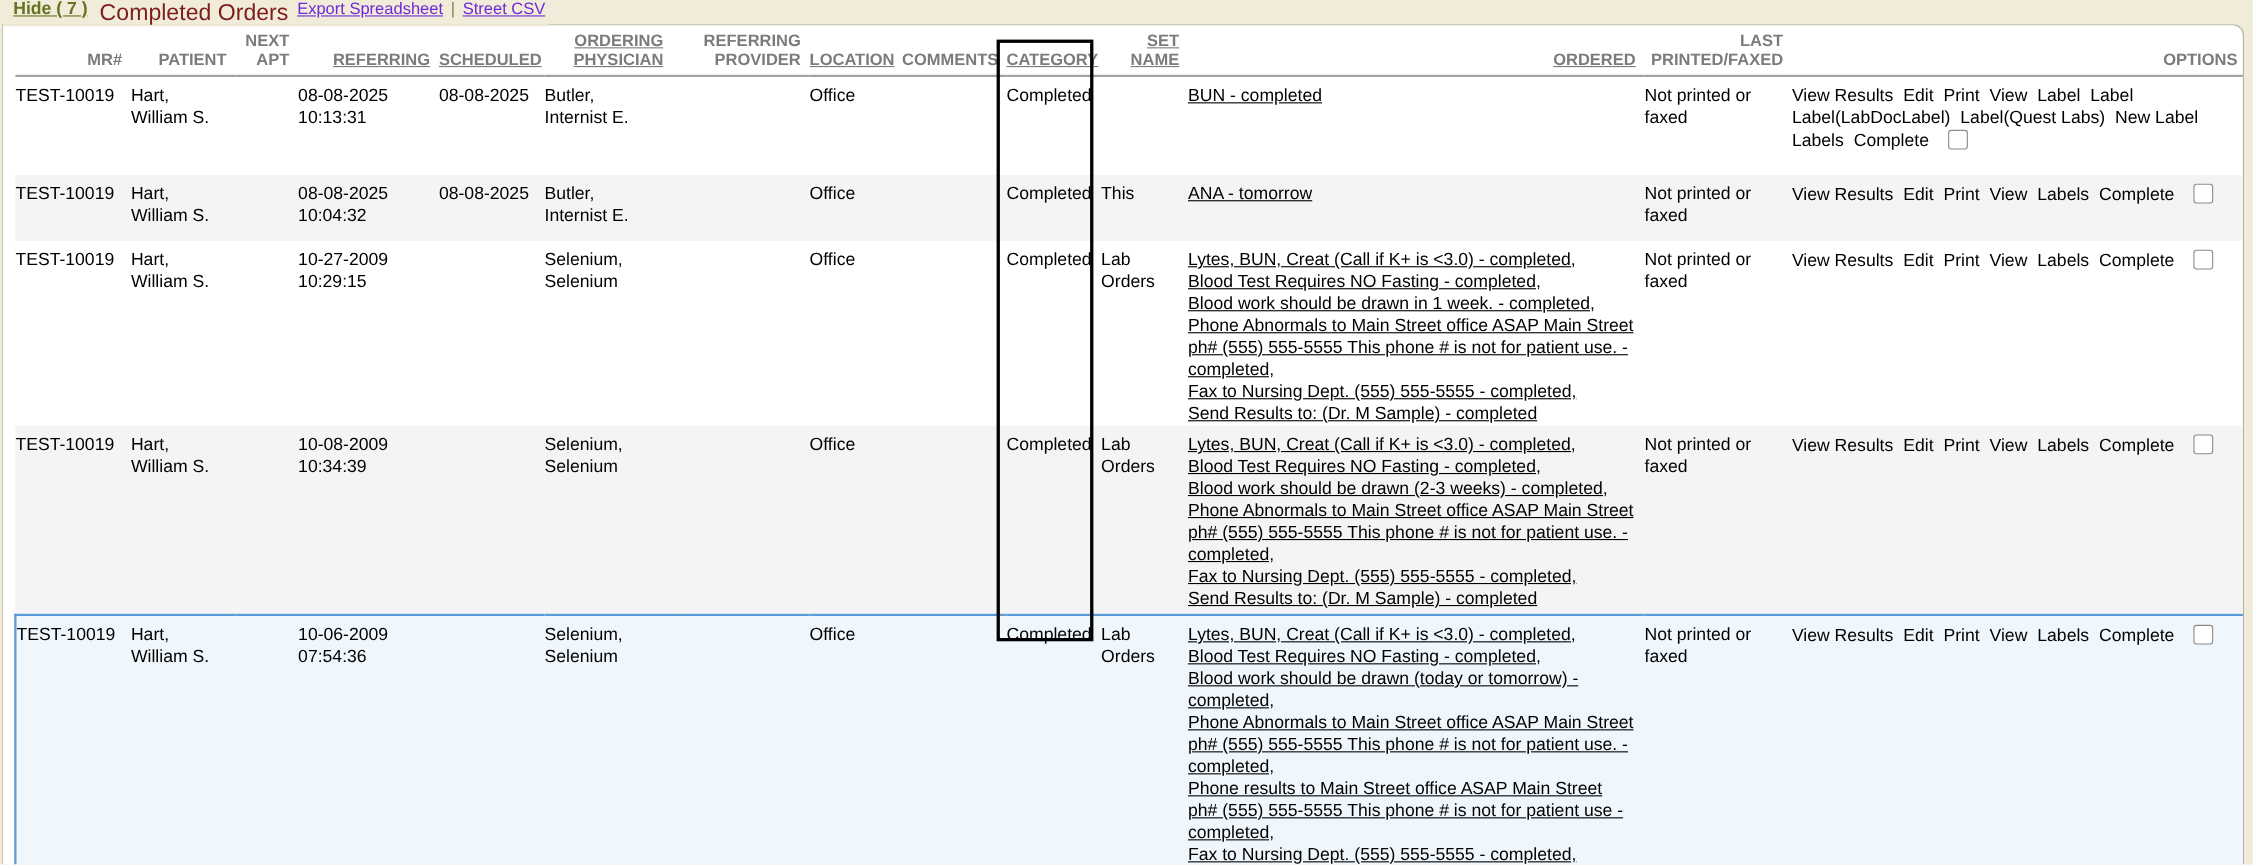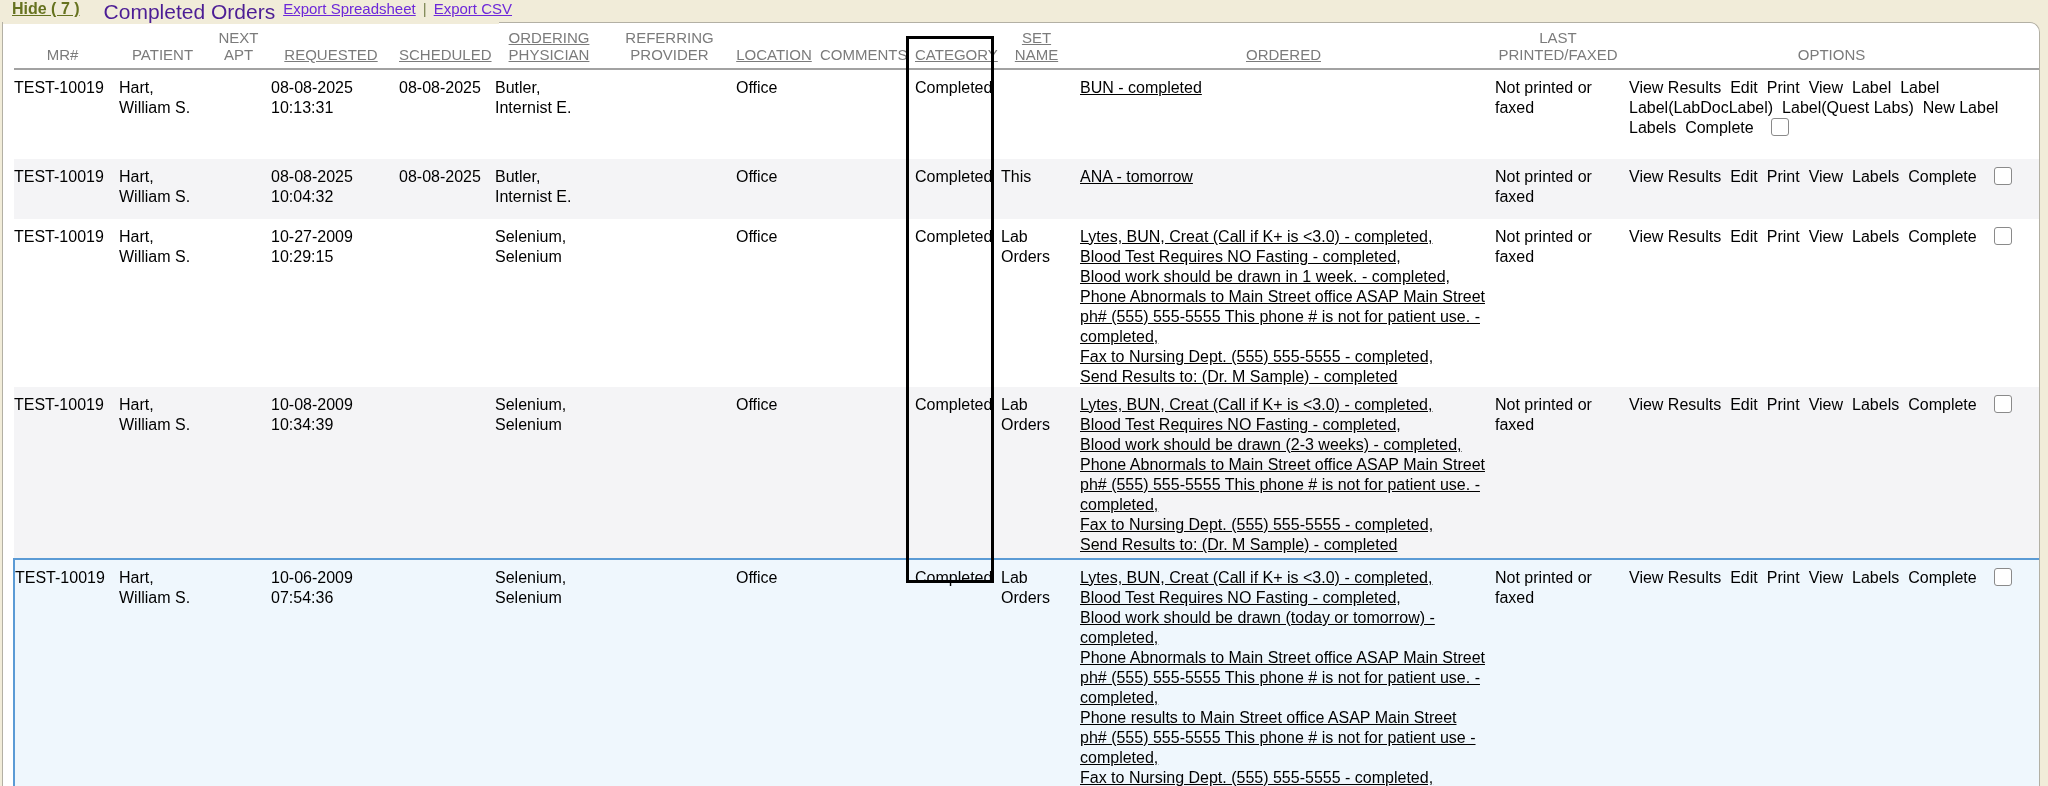--- a/index.html
+++ b/index.html
@@ -9,34 +9,34 @@
     font-family:"Liberation Sans","DejaVu Sans",sans-serif;
     -webkit-font-smoothing:antialiased;
   }
   
   .legend-band{
     position:absolute;left:0;top:0;width:2048px;height:24px;
     display:flex;padding-left:12px;box-sizing:border-box;
     white-space:nowrap;z-index:6;
   }
   .hide-link{font-weight:bold;font-size:16px;color:#66721f;text-decoration:underline;cursor:pointer;}
-  .panel-title{font-size:21px;color:#4c1d95;margin:0 8px 0 24px;}
+  .panel-title{font-size:21px;color:#7f1d1d;margin:0 8px 0 11px;}
   .export-link{font-size:15px;color:#6d28d9;text-decoration:underline;cursor:pointer;}
   .pipe-sep{font-size:15px;color:#7b8450;margin:0 7px;}
   
   .panel{
     position:absolute;left:2px;top:22px;width:2038px;height:764px;
     background:#ffffff;border:1px solid #b3b0a4;border-bottom:none;
     border-top-right-radius:10px;box-sizing:border-box;overflow:hidden;
   }
   .legend-mask{position:absolute;left:3px;top:22px;width:496px;height:2px;background:#f1ecd9;z-index:5;}
   
   table.orders{border-collapse:collapse;table-layout:fixed;width:2030px;margin-left:10px;}
   th{
-    font-size:15px;font-weight:normal;color:#7b7b7b;text-align:center;
+    font-size:15px;font-weight:bold;color:#7b7b7b;text-align:right;
     vertical-align:bottom;padding:6px 8px 5px 0;line-height:17px;
     border-bottom:2px solid #a2a2a2;
   }
   th .u{text-decoration:underline;cursor:pointer;}
   td{
     font-size:16px;color:#000;vertical-align:top;
     padding:8px 10px 0 0;line-height:20px;box-sizing:border-box;
   }
   tr.shade-gray td{background:#f4f4f6;}
   tr.shade-blue td{background:#eff7fd;border-top:2px solid #5b9bd5;border-bottom:2px solid #5b9bd5;}
@@ -57,21 +57,21 @@
   }
 </style>
 </head>
 <body>
 
 <div class="legend-band">
   <span class="hide-link">Hide ( 7 )</span>
   <span class="panel-title">Completed Orders</span>
   <span class="export-link">Export Spreadsheet</span>
   <span class="pipe-sep">|</span>
-  <span class="export-link">Export CSV</span>
+  <span class="export-link">Street CSV</span>
 </div>
 
 <div class="panel">
   <table class="orders">
     <colgroup>
       <col style="width:105px">
         <col style="width:95px">
         <col style="width:57px">
       <col style="width:128px">
         <col style="width:96px">
@@ -83,21 +83,21 @@
         <col style="width:79px">
         <col style="width:415px">
       <col style="width:134px">
         <col>
     </colgroup>
     <thead>
         <tr>
           <th><span>MR#</span></th>
           <th><span>PATIENT</span></th>
           <th><span>NEXT APT</span></th>
-          <th><span class="u">REQUESTED</span></th>
+          <th><span class="u">REFERRING</span></th>
           <th><span class="u">SCHEDULED</span></th>
           <th><span class="u">ORDERING PHYSICIAN</span></th>
           <th><span>REFERRING PROVIDER</span></th>
           <th><span class="u">LOCATION</span></th>
           <th><span>COMMENTS</span></th>
           <th><span class="u">CATEGORY</span></th>
           <th><span class="u">SET NAME</span></th>
           <th><span class="u">ORDERED</span></th>
           <th><span>LAST PRINTED/FAXED</span></th>
           <th><span>OPTIONS</span></th>

